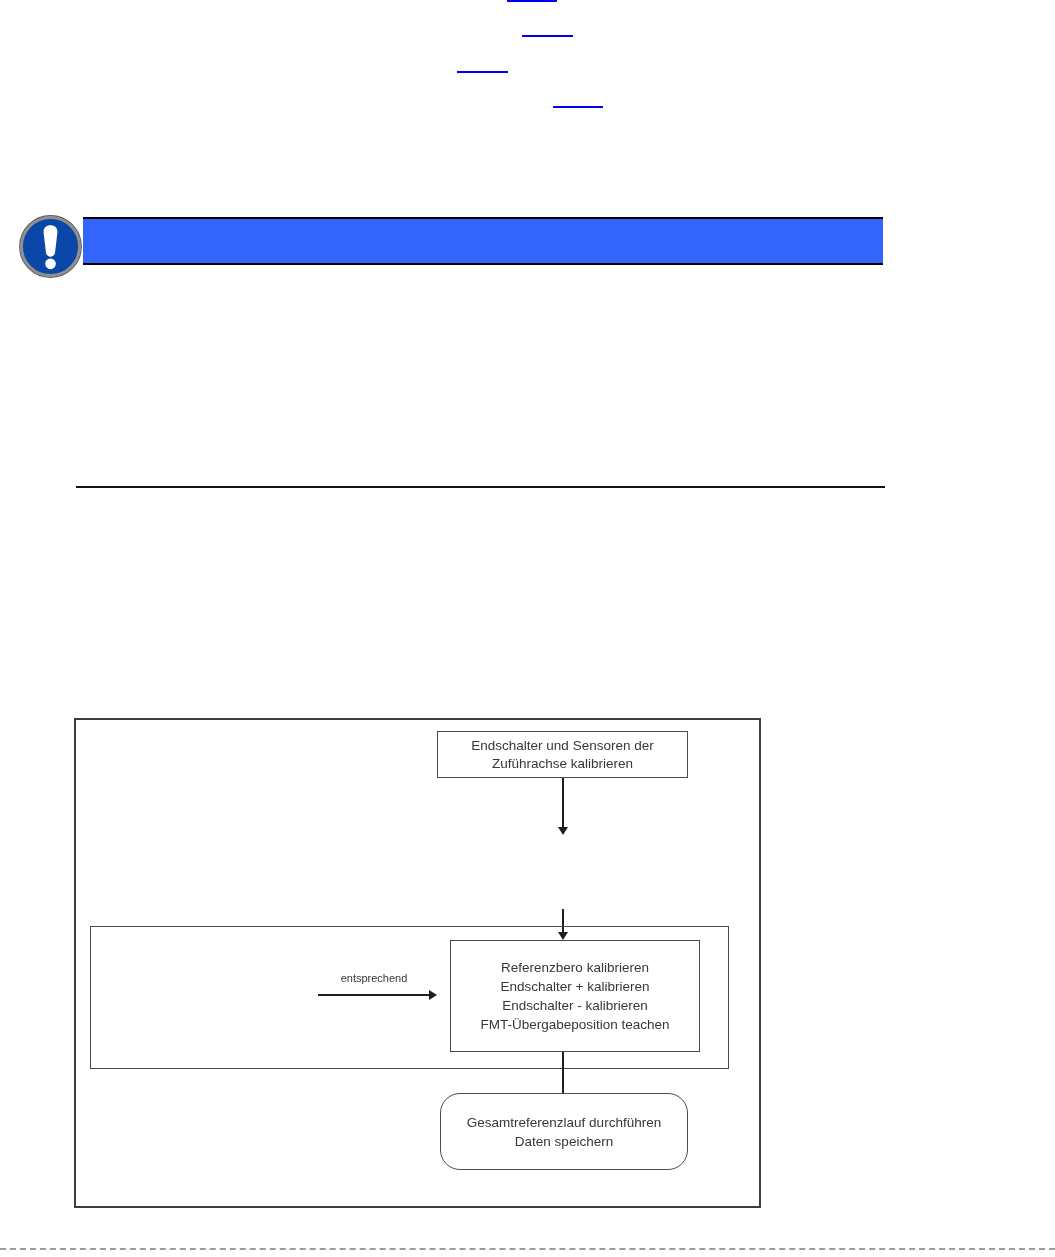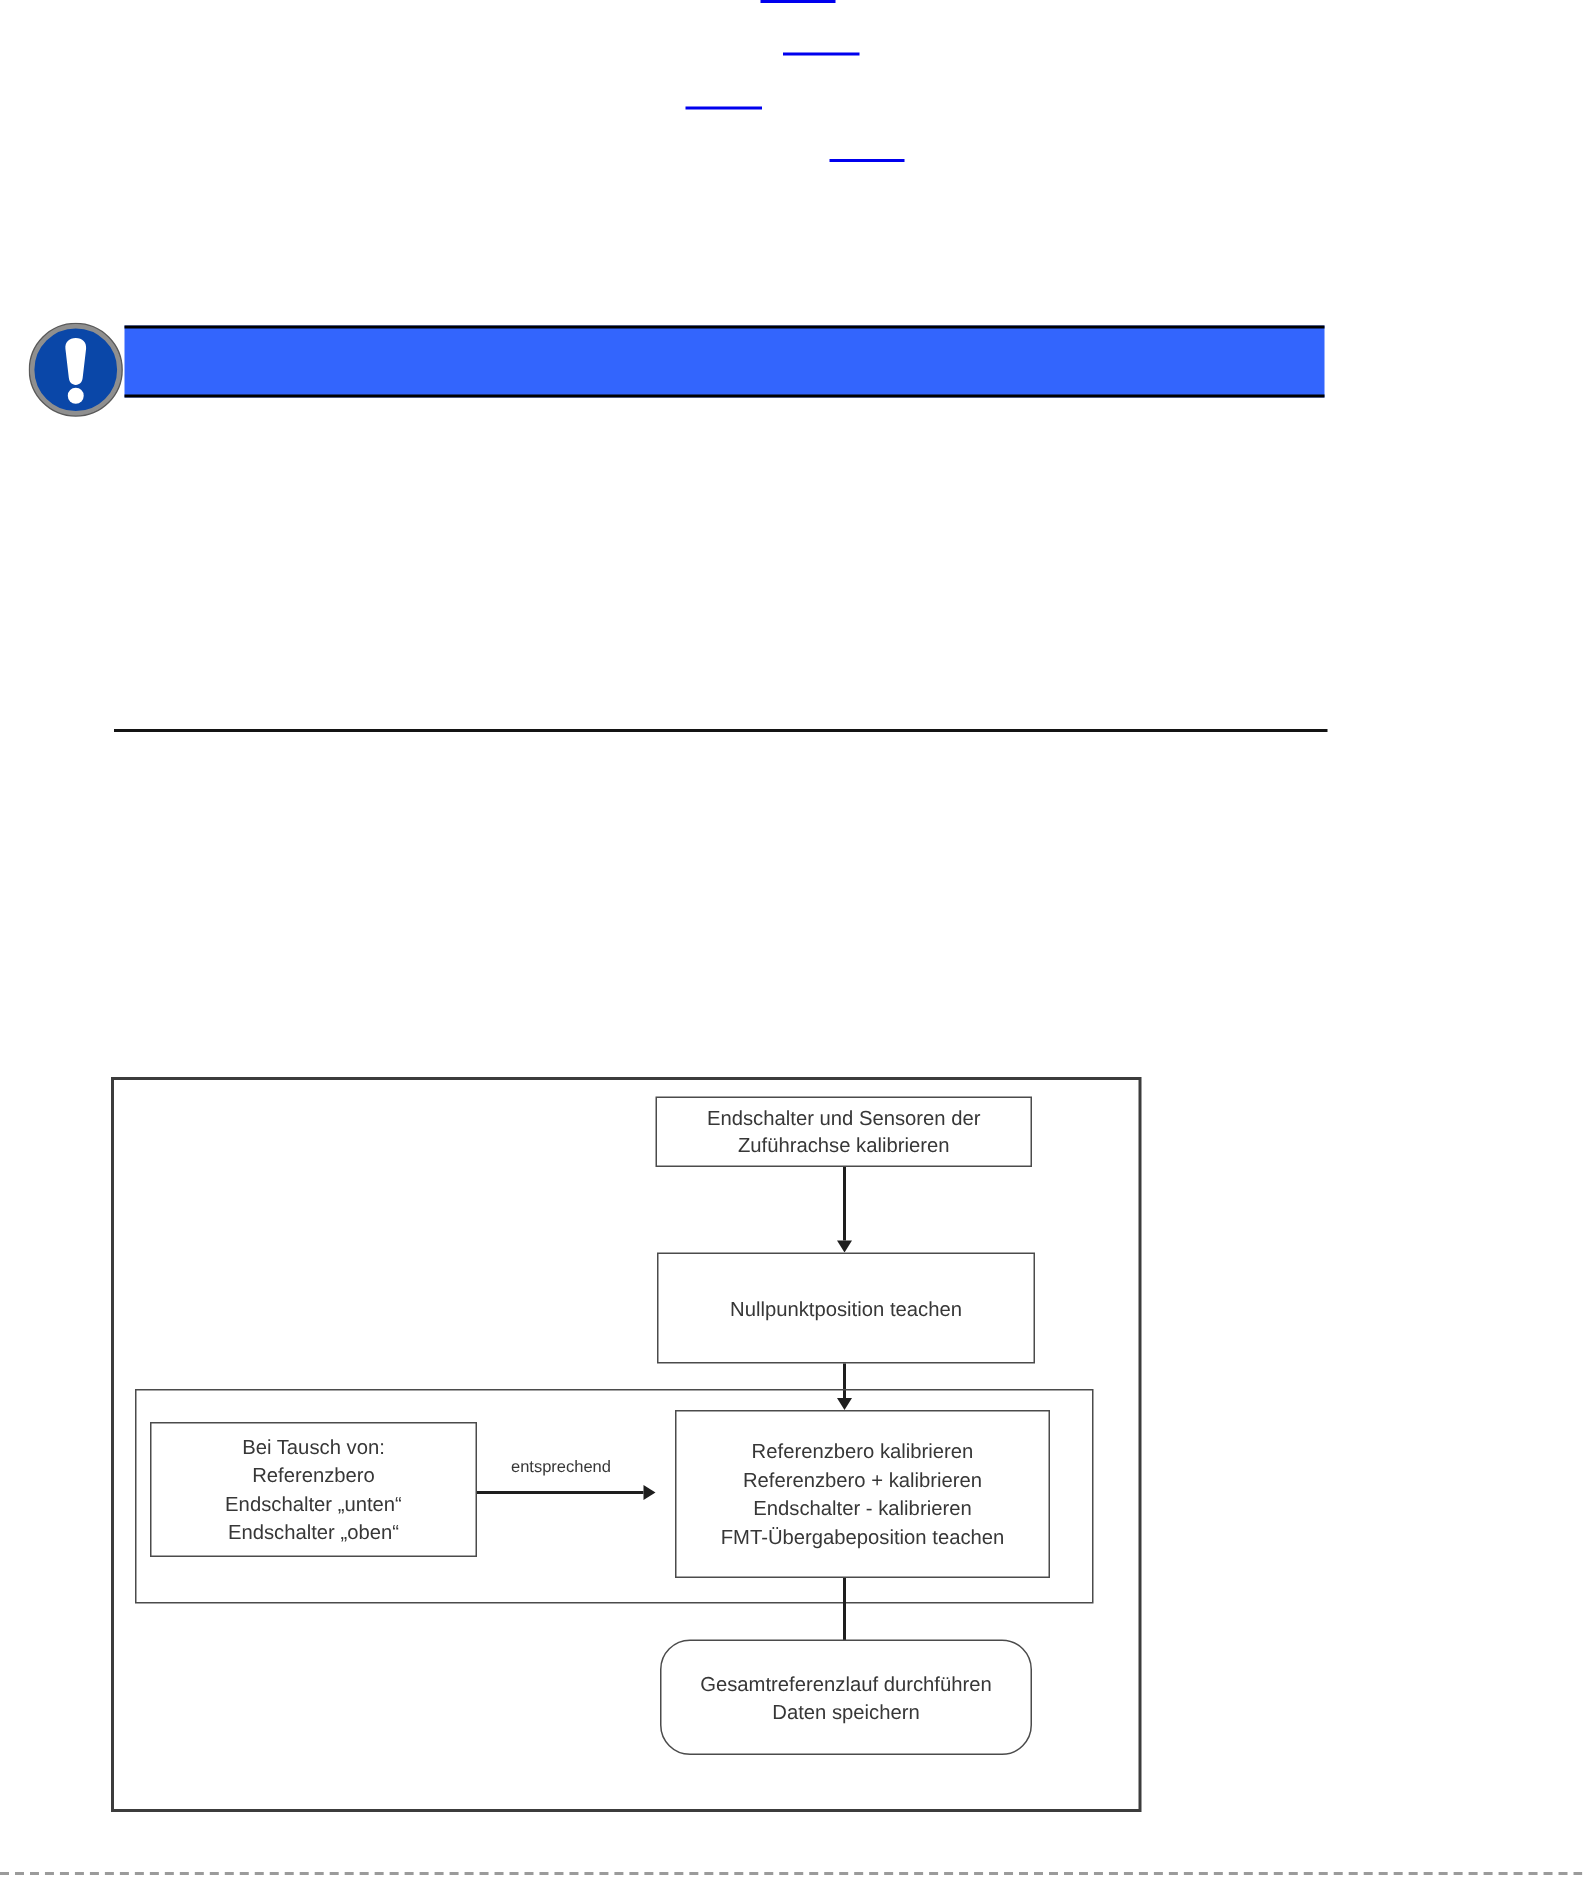--- a/index.html
+++ b/index.html
@@ -101,41 +101,32 @@
 
   <div class="figure">
 
     <div class="fc-box box-a">
       <div>Endschalter und Sensoren der</div>
       <div>Zuführachse kalibrieren</div>
     </div>
 
     <div class="varrow arr-ab"></div>
 
-    <div class="fc-box box-b">
-      <div>Nullpunktposition teachen</div>
-    </div>
 
     <div class="varrow arr-bc"></div>
 
     <div class="fc-box group"></div>
 
-    <div class="fc-box box-d">
-      <div>Bei Tausch von:</div>
-      <div>Referenzbero</div>
-      <div>Endschalter „unten“</div>
-      <div>Endschalter „oben“</div>
-    </div>
 
     <div class="edge-label">entsprechend</div>
     <div class="harrow arr-dc"></div>
 
     <div class="fc-box box-c">
       <div>Referenzbero kalibrieren</div>
-      <div>Referenzbero + kalibrieren</div>
+      <div>Endschalter + kalibrieren</div>
       <div>Endschalter - kalibrieren</div>
       <div>FMT-Übergabeposition teachen</div>
     </div>
 
     <div class="varrow arr-ce"></div>
 
     <div class="fc-box box-e">
       <div>Gesamtreferenzlauf durchführen</div>
       <div>Daten speichern</div>
     </div>

